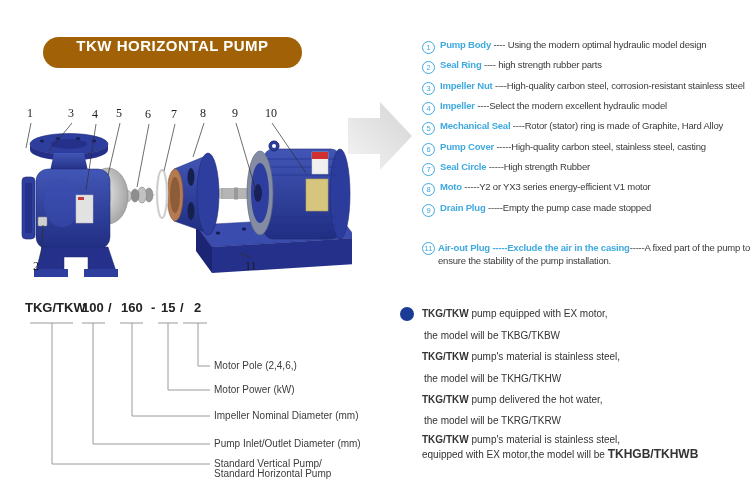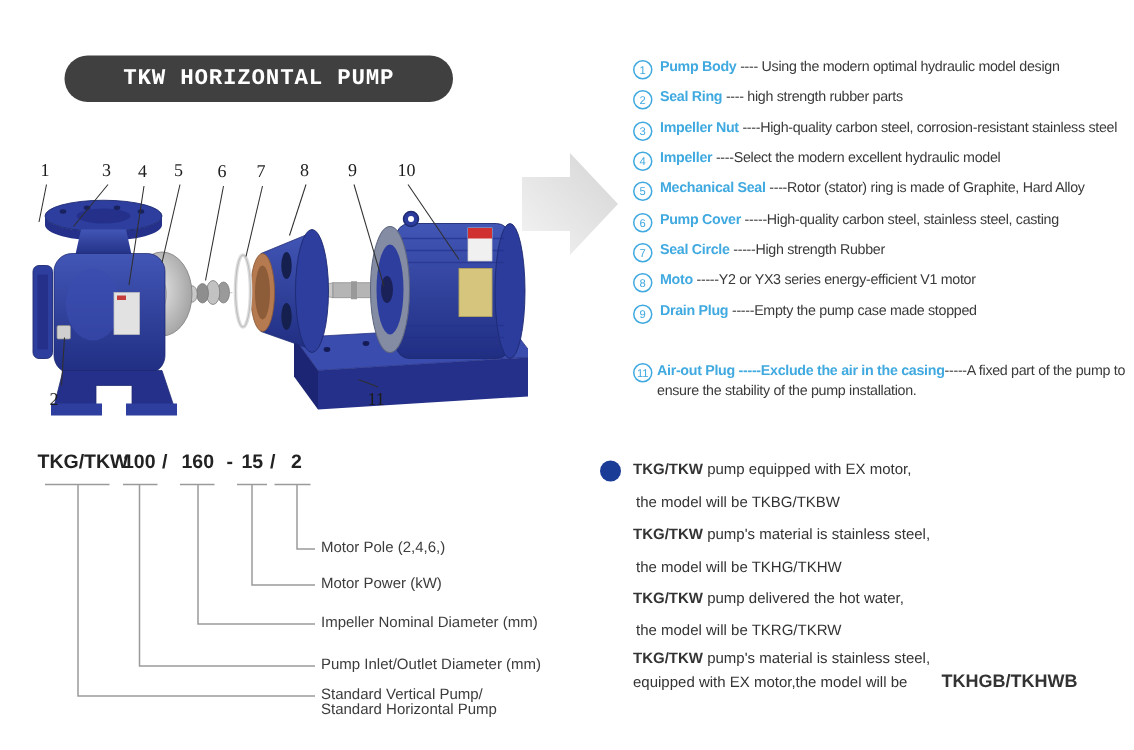--- a/index.html
+++ b/index.html
@@ -1,21 +1,21 @@
 <!DOCTYPE html>
 <html><head>
 <meta charset="utf-8">
 <style>
   html,body{margin:0;padding:0;background:#ffffff;}
   #page{position:relative;width:756px;height:500px;background:#ffffff;overflow:hidden;
         font-family:"Liberation Sans", sans-serif;color:#3a3a3a;}
 
   
-  .banner{position:absolute;left:43px;top:37px;width:259px;height:31px;background:#404040;
-          border-radius:16px;display:flex;align-items:center;justify-content:center;font-family:Liberation Mono, monospace;}
+  .banner{position:absolute;left:43px;top:37px;width:259px;height:31px;background:#a16207;
+          border-radius:16px;display:flex;align-items:flex-start;justify-content:center;}
   .banner span{color:#ffffff;font-weight:bold;font-size:15px;letter-spacing:.5px;}
 
   
   .prow{position:absolute;left:422px;width:334px;font-size:9.5px;letter-spacing:-0.2px;
         white-space:nowrap;line-height:13px;}
   .prow.wrap{white-space:normal;width:322px;padding-left:16px;}
   .prow.wrap .cnum{position:absolute;left:0;top:1px;}
   .cnum{display:inline-block;width:11px;height:11px;border:1px solid #3fa9e0;border-radius:50%;
         color:#3fa9e0;font-size:7.5px;line-height:11px;text-align:center;margin-right:5px;
         vertical-align:-2px;letter-spacing:0;}
@@ -26,21 +26,21 @@
   .callout{position:absolute;font-family:"Liberation Serif", serif;font-size:12px;color:#1c1c1c;}
 
   
   .mseg{position:absolute;top:300px;font-weight:bold;font-size:13px;color:#222222;}
   .nlabel{position:absolute;font-size:10px;color:#3c3c3c;white-space:nowrap;}
 
   
   .vline{position:absolute;font-size:10px;color:#333333;white-space:nowrap;}
   .vline .b{font-weight:bold;}
   .vline .m{font-weight:normal;}
-  .vline .big{font-size:12px;font-weight:bold;margin-left:20px;}
+  .vline .big{font-size:12px;font-weight:bold;}
   .vdot{position:absolute;left:400px;top:307px;width:14px;height:14px;border-radius:50%;
         background:#1a3c96;}
 
   svg{position:absolute;}
 </style>
 </head>
 <body>
 
 <div id="page">
 

